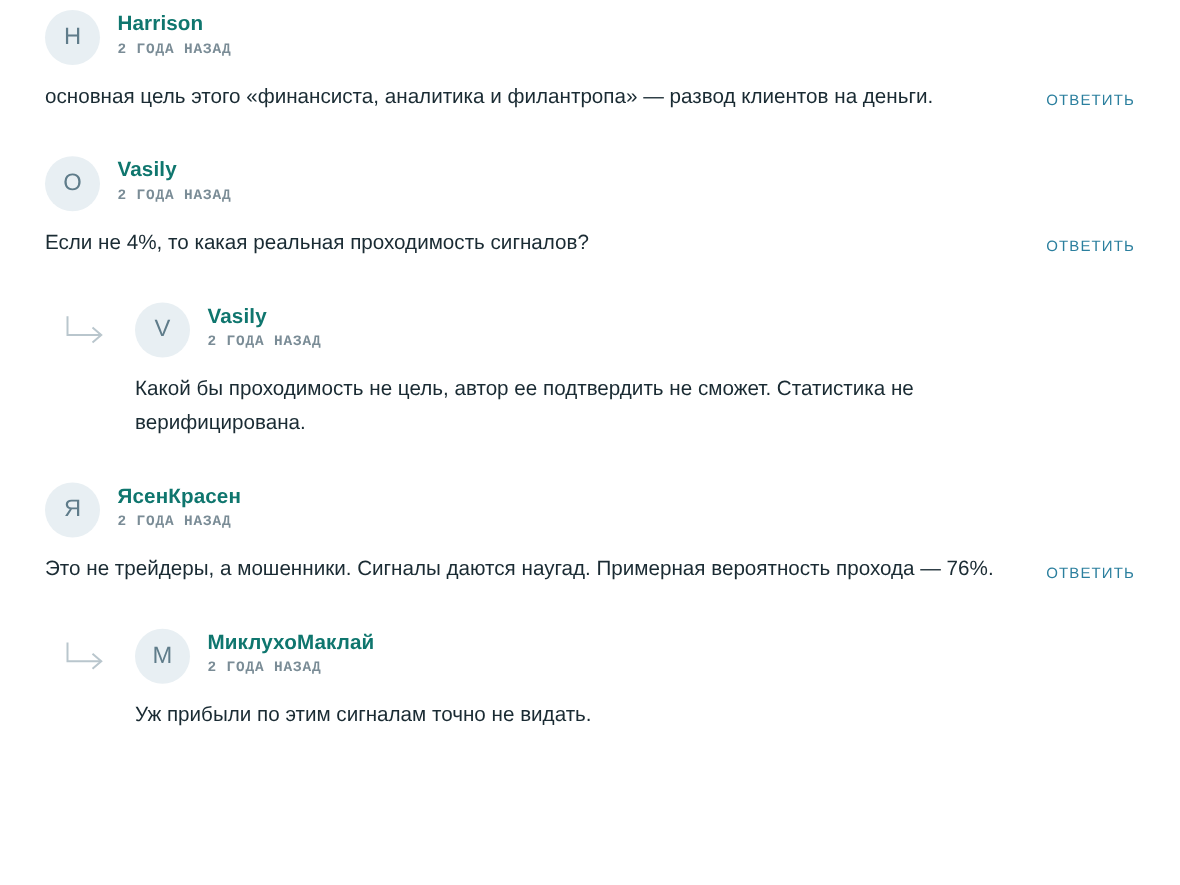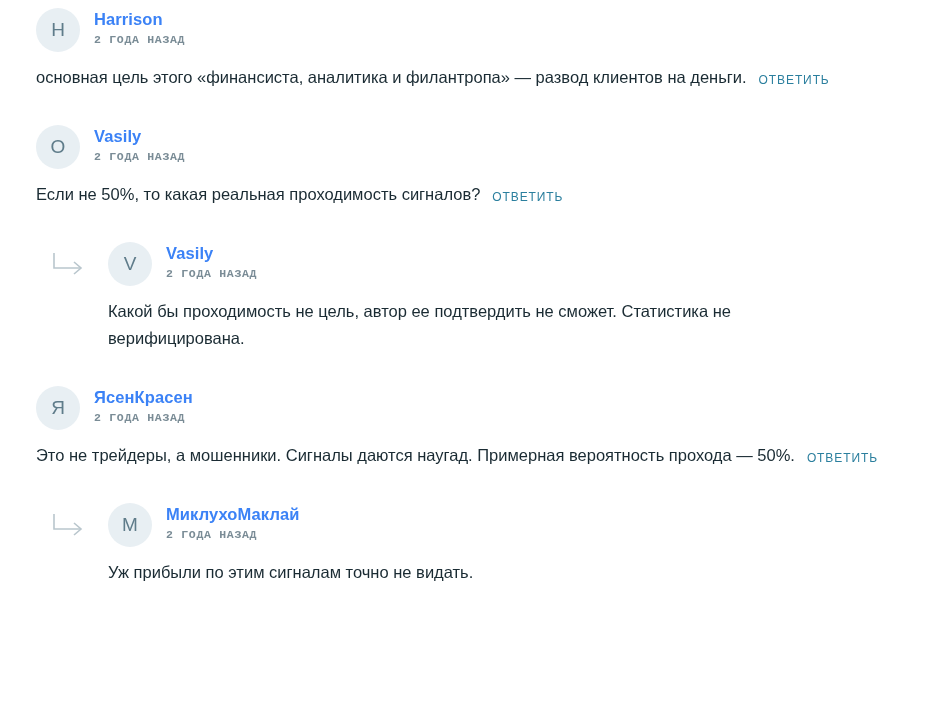--- a/index.html
+++ b/index.html
@@ -47,37 +47,38 @@
     justify-content: center;
     flex: 0 0 44px;
     font-weight: 400;
   }
   .meta {
     padding-top: 1px;
   }
   .author {
     font-size: 16.5px;
     font-weight: bold;
-    color: #3b82f6;
+    color: #0f766e;
     line-height: 20px;
     letter-spacing: 0.1px;
   }
   .date {
     font-size: 11.5px;
     color: #7a8c96;
     letter-spacing: 0.7px;
     margin-top: 4px;
     text-transform: uppercase;
     font-weight: bold;
     font-family: Liberation Mono, monospace;
   }
   .body-row {
     display: flex;
     align-items: flex-end;
-    gap: 12px;
+    justify-content: space-between;
+    gap: 24px;
   }
   .ctext {
     font-size: 16.5px;
     line-height: 27px;
     color: #1a2b33;
     max-width: 790px;
     padding-top: 12px;
   }
   .comment.reply .ctext {
     max-width: 700px;
@@ -127,21 +128,21 @@
 
   <div class="comment top">
     <div class="chead">
       <div class="avatar">O</div>
       <div class="meta">
         <div class="author">Vasily</div>
         <div class="date">2 ГОДА НАЗАД</div>
       </div>
     </div>
     <div class="body-row">
-      <div class="ctext">Если не 50%, то какая реальная проходимость сигналов?</div>
+      <div class="ctext">Если не 4%, то какая реальная проходимость сигналов?</div>
       <div class="reply-btn">ОТВЕТИТЬ</div>
     </div>
   </div>
 
   <div class="spacer-md"></div>
 
   <div class="comment reply">
     <div class="arrow">
       <svg width="34" height="26" viewBox="0 0 34 26">
         <path d="M2 1 V16 H28" stroke="#b9c6cd" stroke-width="1.6" fill="none"></path>
@@ -164,21 +165,21 @@
 
   <div class="comment top">
     <div class="chead">
       <div class="avatar">Я</div>
       <div class="meta">
         <div class="author">ЯсенКрасен</div>
         <div class="date">2 ГОДА НАЗАД</div>
       </div>
     </div>
     <div class="body-row">
-      <div class="ctext">Это не трейдеры, а мошенники. Сигналы даются наугад. Примерная вероятность прохода — 50%.</div>
+      <div class="ctext">Это не трейдеры, а мошенники. Сигналы даются наугад. Примерная вероятность прохода — 76%.</div>
       <div class="reply-btn">ОТВЕТИТЬ</div>
     </div>
   </div>
 
   <div class="spacer-md"></div>
 
   <div class="comment reply">
     <div class="arrow">
       <svg width="34" height="26" viewBox="0 0 34 26">
         <path d="M2 1 V16 H28" stroke="#b9c6cd" stroke-width="1.6" fill="none"></path>

